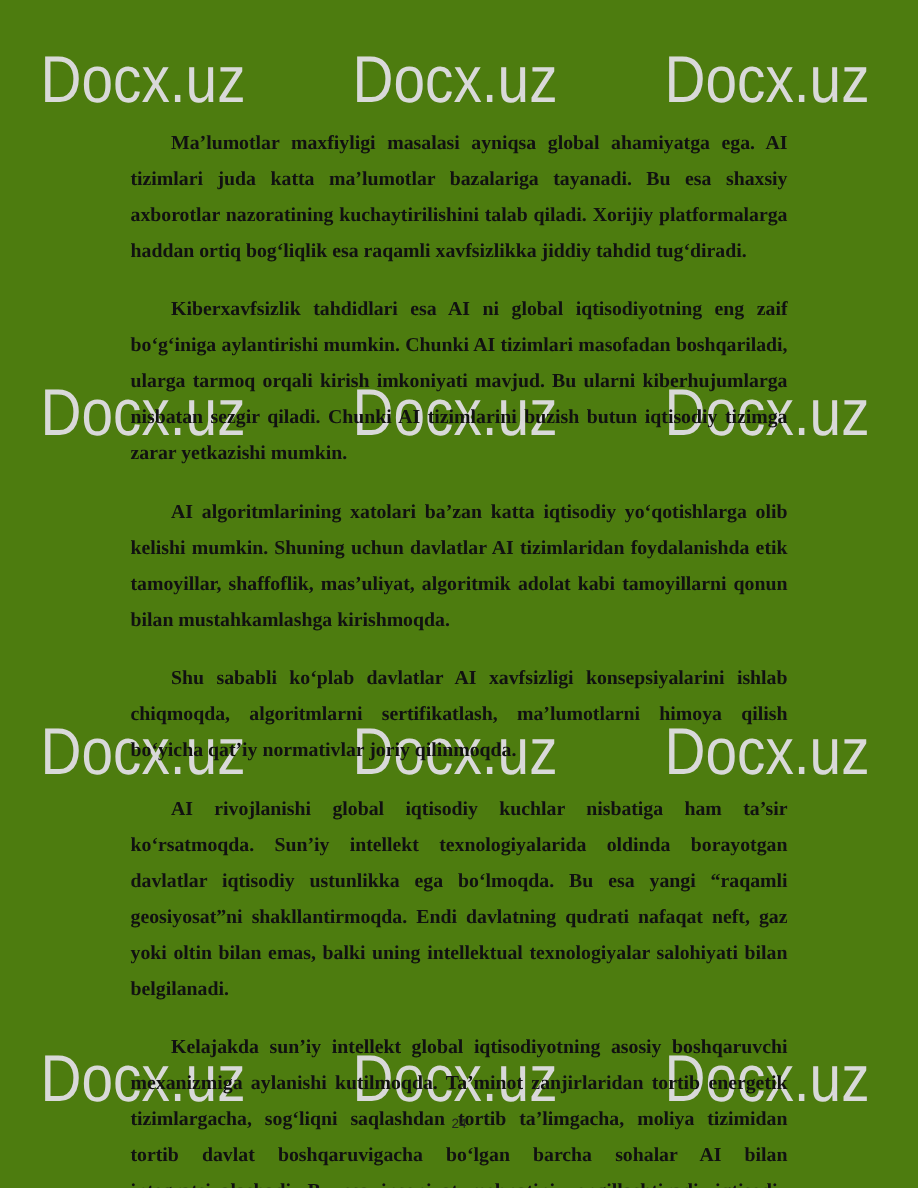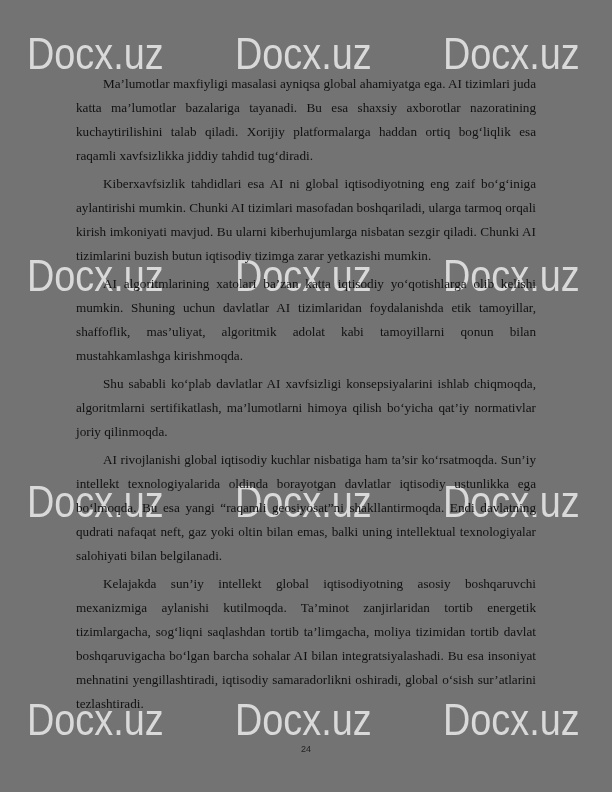--- a/index.html
+++ b/index.html
@@ -1,31 +1,31 @@
 <!DOCTYPE html>
 <html><head>
 <meta charset="utf-8">
 <style>
   html, body { margin: 0; padding: 0; background: #ffffff; }
   body { width: 612px; height: 792px; position: relative; overflow: hidden; }
-  .page { position: absolute; left: 0; top: 0; width: 612px; height: 792px; background: #737373; }
+  .page { position: absolute; left: 0; top: 0; width: 612px; height: 792px; background: #4d7c0f; }
   .watermark-row { position: absolute; left: 0; width: 612px; height: 40px; }
   .wm {
     position: absolute; top: 0;
     font-family: "Liberation Sans", sans-serif;
     font-size: 44px; line-height: 40px; letter-spacing: 0px;
     color: #d9d9d9; white-space: nowrap;
     transform: scaleX(0.86); transform-origin: left top;
   }
   .content {
     position: absolute; left: 72px; top: 68px; width: 468px;
     font-family: "Liberation Serif", serif;
     font-size: 13.2px; line-height: 24px; color: #111;
   }
-  .para { margin: 4px; text-align: justify; text-indent: 27px; }
+  .para { margin: 15px; text-align: justify; text-indent: 27px; font-weight: bold; }
   .page-number {
     position: absolute; left: 0; width: 612px; top: 744px; text-align: center;
     font-family: "Liberation Sans", sans-serif; font-size: 9px; color: #222;
   }
 </style>
 </head>
 <body>
 
 <div class="page">
 

